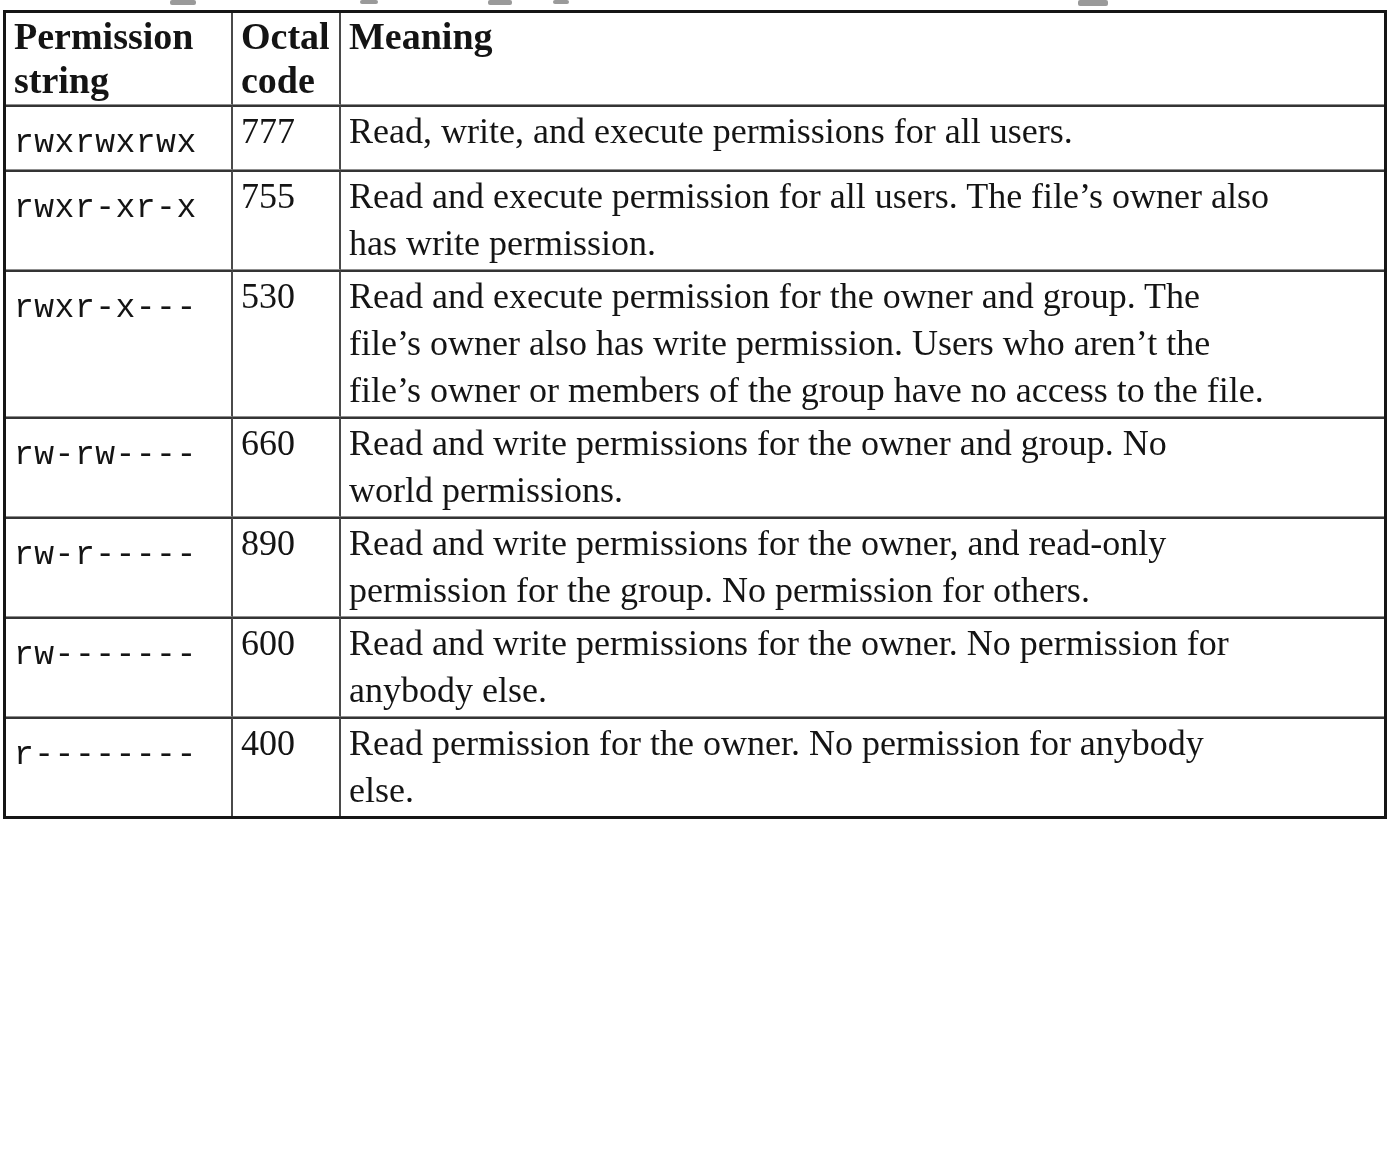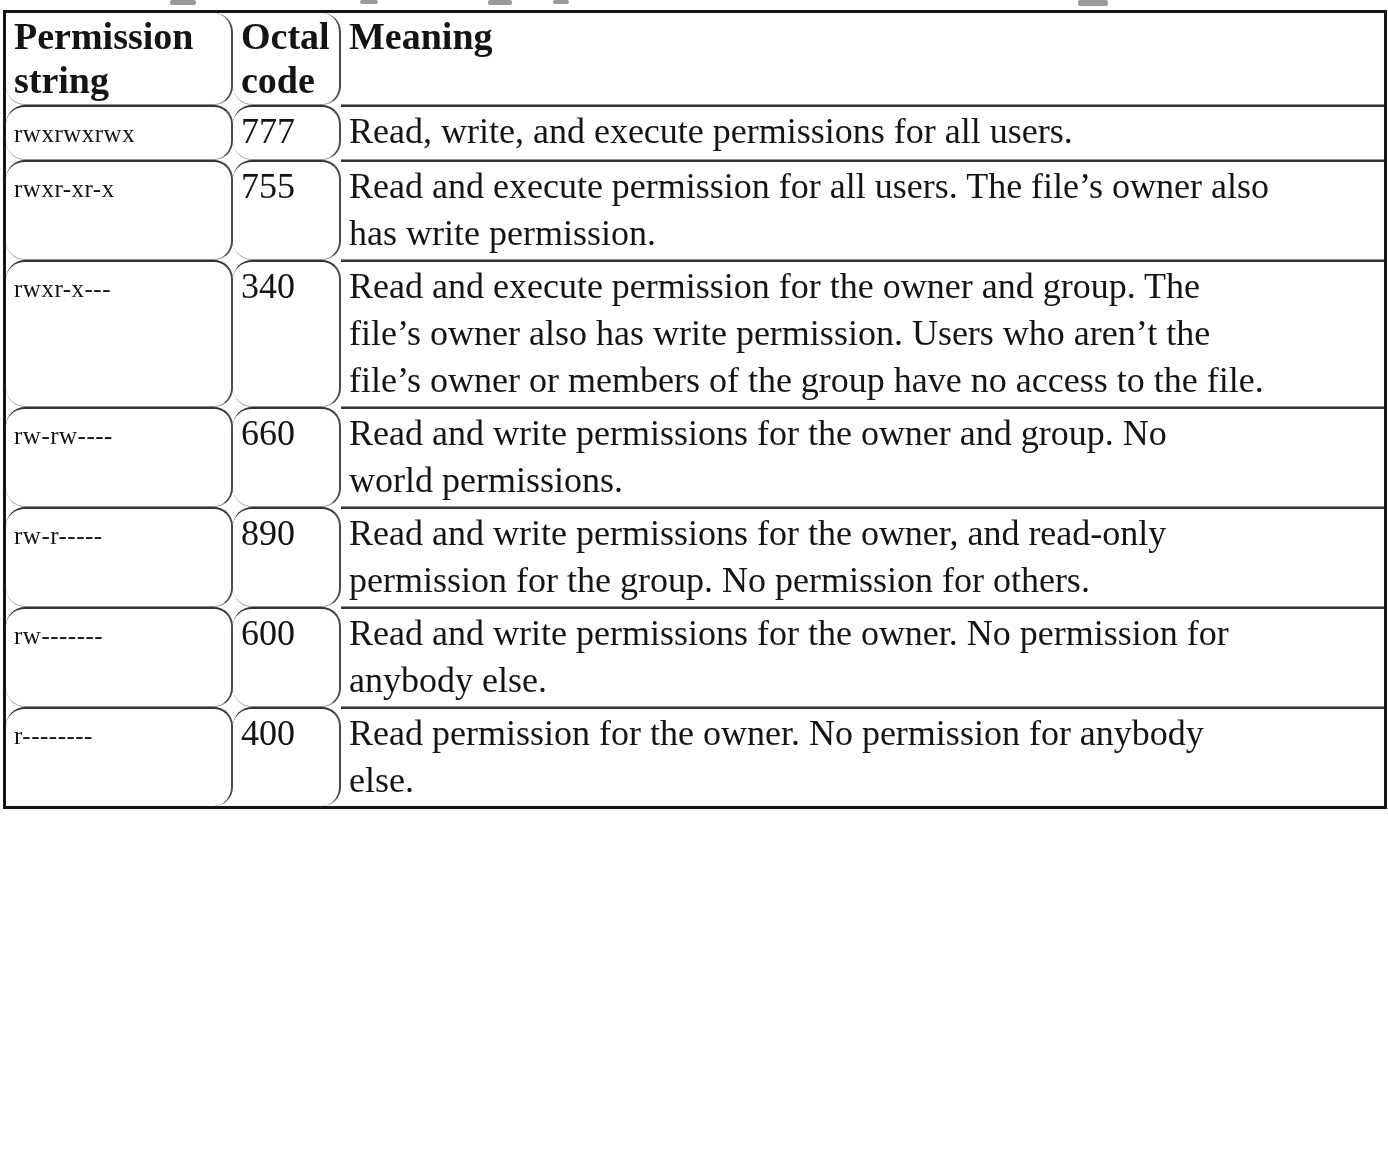--- a/index.html
+++ b/index.html
@@ -44,43 +44,42 @@
   col.c-octal { width: 108px; }
 
   th, td {
     vertical-align: top;
     text-align: left;
     white-space: pre-line;
     overflow: hidden;
   }
   th:not(:last-child), td:not(:last-child) {
     border-right: 2px solid #4a4a4a;
-    border-radius: 19px;
   }
 
   thead th {
     font-weight: bold;
     font-size: 38px;
     line-height: 44px;
     padding: 1px 8px 2px 8px;
     border-bottom: 1px solid #8f8f8f;
   }
   tbody td {
     border-top: 2px solid #343434;
     border-bottom: 1px solid #8f8f8f;
     padding: 0 8px 2px 8px;
   }
   tbody tr:last-child td { border-bottom: none; }
 
   td.perm {
-    font-family: Liberation Serif, serif;
-    font-size: 25px;
+    font-family: Liberation Mono, monospace;
+    font-size: 33px;
     line-height: 47px;
     letter-spacing: 0.5px;
-    padding-top: 3px;
+    padding-top: 13px;
   }
   td.octal {
     font-size: 36px;
     line-height: 47px;
     padding-top: 1px;
   }
   td.meaning {
     font-size: 36px;
     line-height: 47px;
     padding-top: 1px;
@@ -121,21 +120,21 @@
 
   <tr>
     <td class="perm">rwxr-xr-x</td>
     <td class="octal">755</td>
     <td class="meaning">Read and execute permission for all users. The file’s owner also
 has write permission.</td>
   </tr>
 
   <tr>
     <td class="perm">rwxr-x---</td>
-    <td class="octal">340</td>
+    <td class="octal">530</td>
     <td class="meaning">Read and execute permission for the owner and group. The
 file’s owner also has write permission. Users who aren’t the
 file’s owner or members of the group have no access to the file.</td>
   </tr>
 
 
 
 
   <tr>
     <td class="perm">rw-rw----</td>

